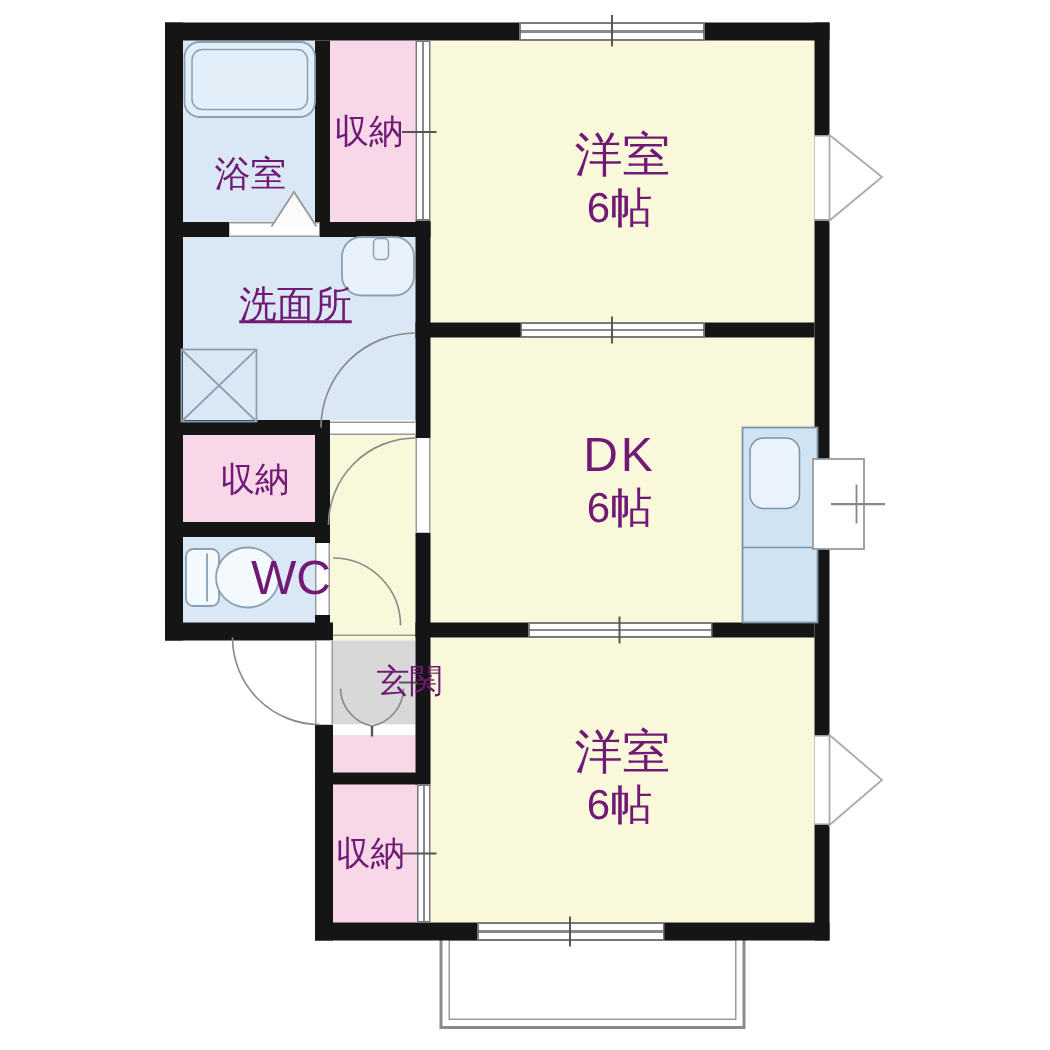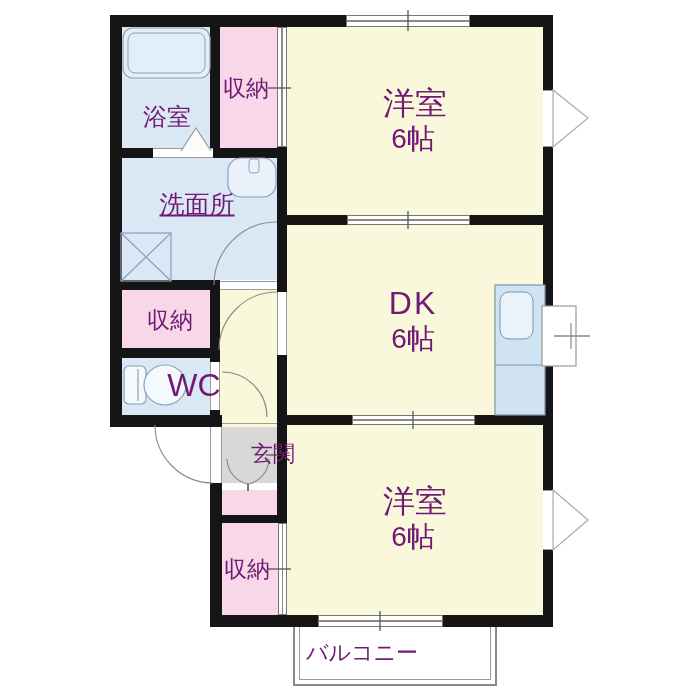--- a/index.html
+++ b/index.html
@@ -157,15 +157,14 @@
   <div class="label" style="left:413px;top:139px;font-size:28px;">6帖</div>
   <div class="label" style="left:197px;top:204px;font-size:25px;text-decoration:underline;">洗面所</div>
   <div class="label" style="left:170px;top:320px;font-size:23px;">収納</div>
   <div class="label" style="left:194px;top:385px;font-size:32px;">WC</div>
   <div class="label" style="left:413px;top:303px;font-size:32px;letter-spacing:2px;">DK</div>
   <div class="label" style="left:413px;top:339px;font-size:28px;">6帖</div>
   <div class="label" style="left:247px;top:454px;font-size:22px;margin-left:26px;">玄関</div>
   <div class="label" style="left:247px;top:569px;font-size:23px;">収納</div>
   <div class="label" style="left:415px;top:501px;font-size:32px;">洋室</div>
   <div class="label" style="left:413px;top:537px;font-size:28px;">6帖</div>
-  <div class="label" style="left:362px;top:653px;font-size:22px;">バルコニー</div>
 
 </div>
 
 </body></html>

